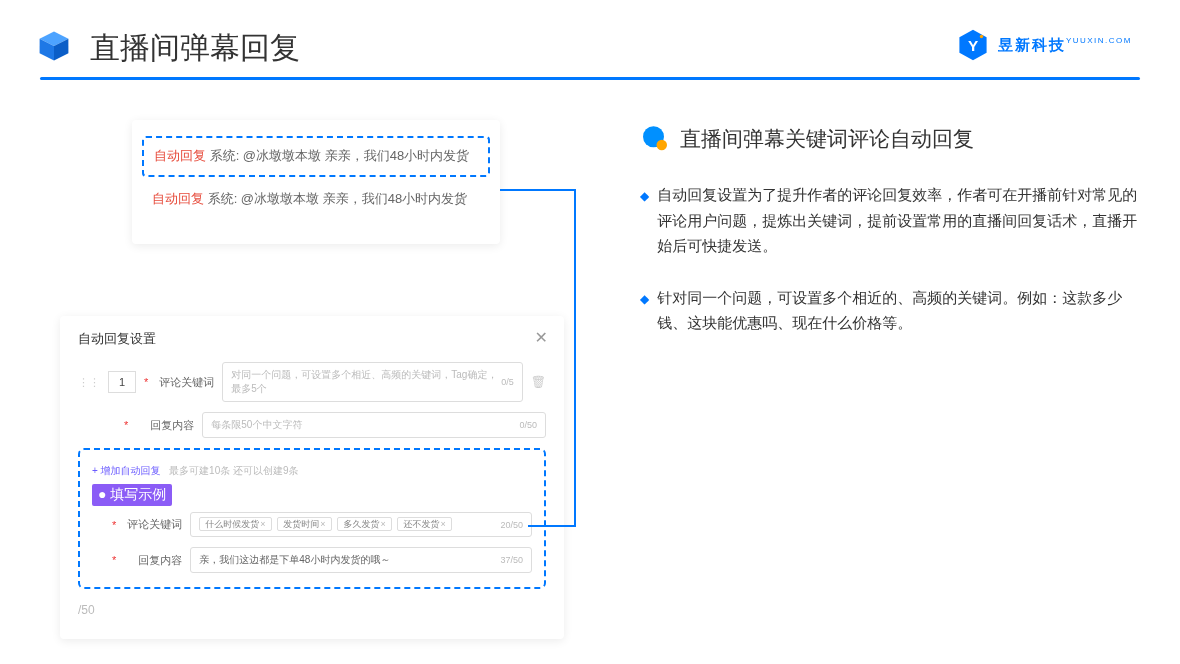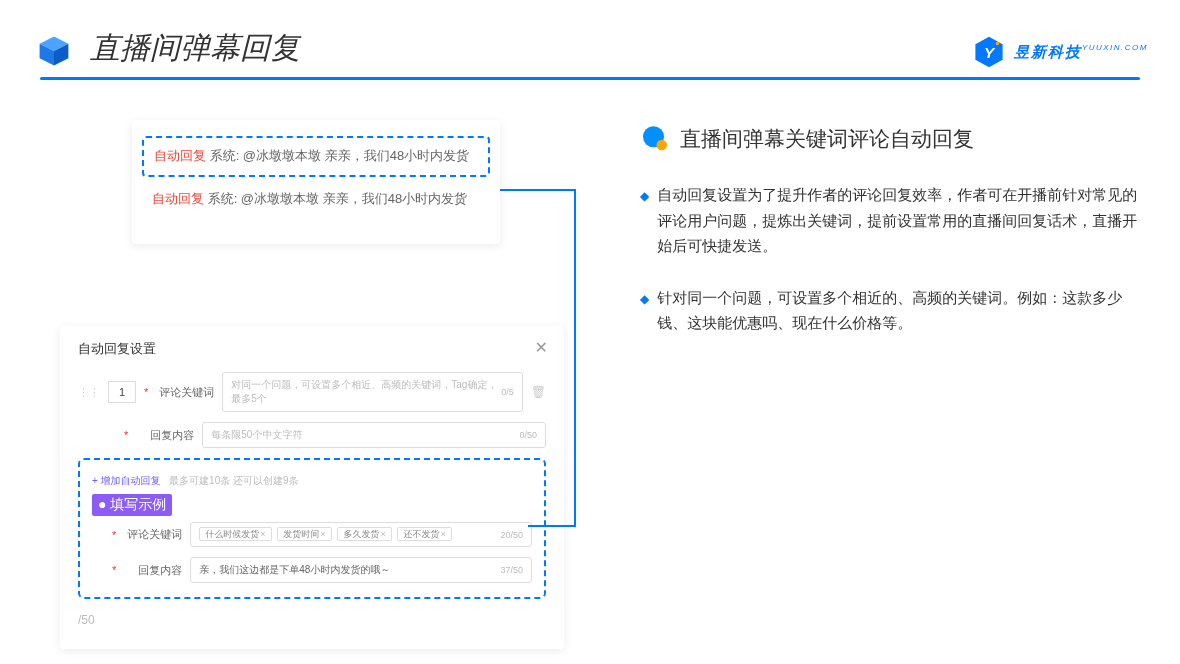--- a/index.html
+++ b/index.html
@@ -1,18 +1,18 @@
 <!DOCTYPE html>
 <html><head>
 <meta charset="utf-8">
 <style>
 * { margin: 0; padding: 0; box-sizing: border-box; font-family: "Microsoft YaHei", Arial, sans-serif; }
 body { width: 1180px; height: 664px; background: #fff; position: relative; }
 
-.header { display: flex; align-items: flex-end; padding: 28px 32px 8px 36px; font-style: italic; }
+.header { display: flex; align-items: flex-start; padding: 28px 48px 8px 36px; }
 .cube-icon { width: 36px; height: 36px; margin-right: 18px; }
 .page-title { font-size: 30px; color: #333; font-weight: 500; }
 .brand { margin-left: auto; display: flex; align-items: center; gap: 8px; }
 .brand-icon { width: 34px; height: 34px; }
 .brand-text { display: flex; }
 .brand-cn { font-size: 15px; color: #0078ff; font-weight: 600; letter-spacing: 2px; }
 .brand-en { font-size: 8px; color: #0078ff; letter-spacing: 1.5px; }
 .divider { height: 3px; background: #0078ff; margin: 0 40px; border-radius: 2px; }
 
 .content { display: flex; padding: 40px 40px 0 60px; gap: 60px; }
@@ -22,21 +22,21 @@
 .card { background: #fff; box-shadow: 0 2px 10px rgba(0,0,0,.08); border-radius: 4px; position: absolute; }
 
 .comments-card { top: 0; left: 72px; width: 368px; padding: 24px 20px 20px; }
 .tabs { display: flex; gap: 22px; font-size: 14px; margin-bottom: 18px; }
 .tab-active { font-weight: 700; color: #333; }
 .tab-inactive { color: #aaa; }
 .comment-row { font-size: 13px; color: #666; margin-bottom: 14px; line-height: 1.6; }
 .tag-auto { color: #e74c3c; font-weight: 500; }
 .dashed-highlight { border: 2px dashed #0078ff; border-radius: 4px; padding: 8px 10px; margin: -8px -10px 12px; }
 
-.settings-card { top: 206px; left: 0; width: 504px; padding: 14px 18px 22px; }
+.settings-card { top: 196px; left: 0; width: 504px; padding: 14px 18px 22px; }
 .settings-title { font-size: 13px; color: #333; margin-bottom: 14px; }
 .close-x { position: absolute; top: 12px; right: 16px; color: #999; font-size: 16px; }
 .form-row { display: flex; align-items: center; font-size: 11px; margin-bottom: 10px; gap: 8px; }
 .dot-red { color: #e33; margin-right: 2px; }
 .label { color: #666; width: 56px; text-align: right; }
 .inputbox { flex: 1; border: 1px solid #ddd; border-radius: 3px; padding: 5px 8px; color: #bbb; display: flex; align-items: center; justify-content: space-between; font-size: 10px; }
 .counter { color: #bbb; font-size: 9px; }
 .num-box { border: 1px solid #ddd; width: 28px; height: 22px; display: flex; align-items: center; justify-content: center; font-size: 11px; color: #444; }
 .trash { color: #ccc; font-size: 12px; }
 

